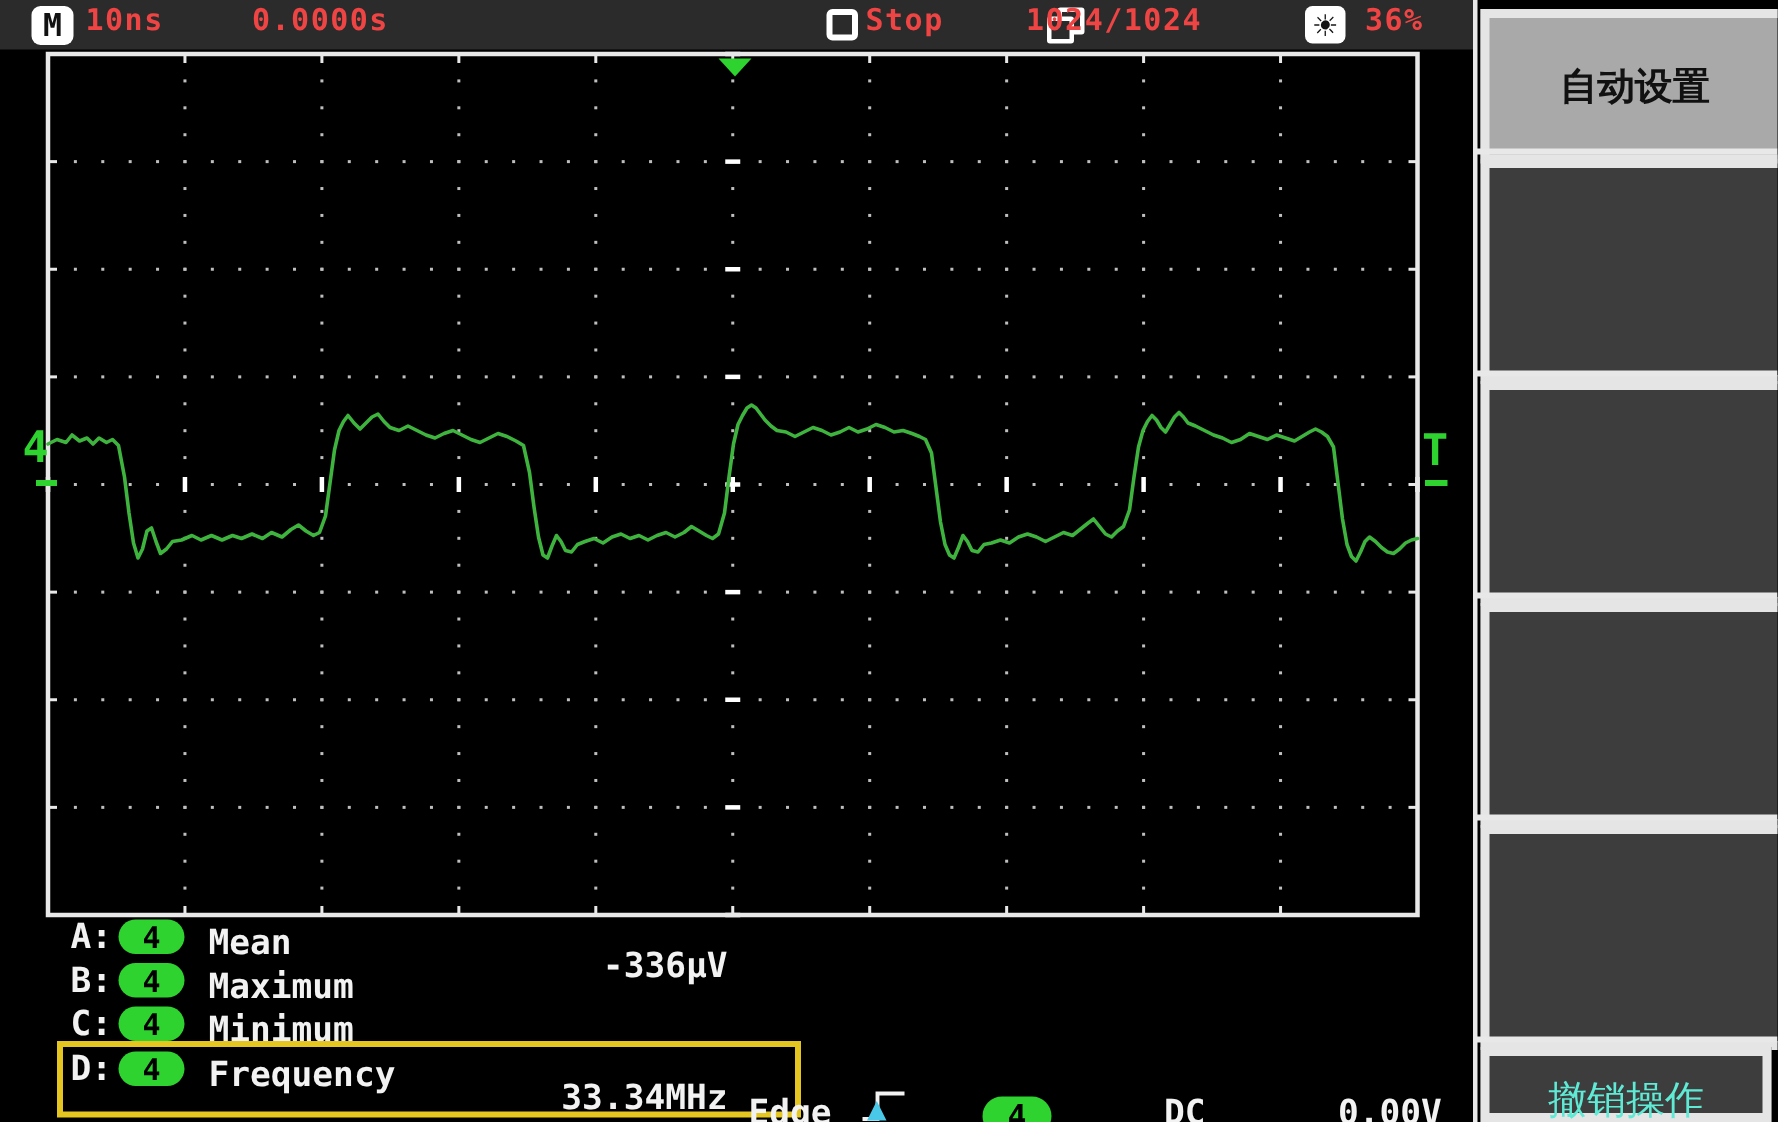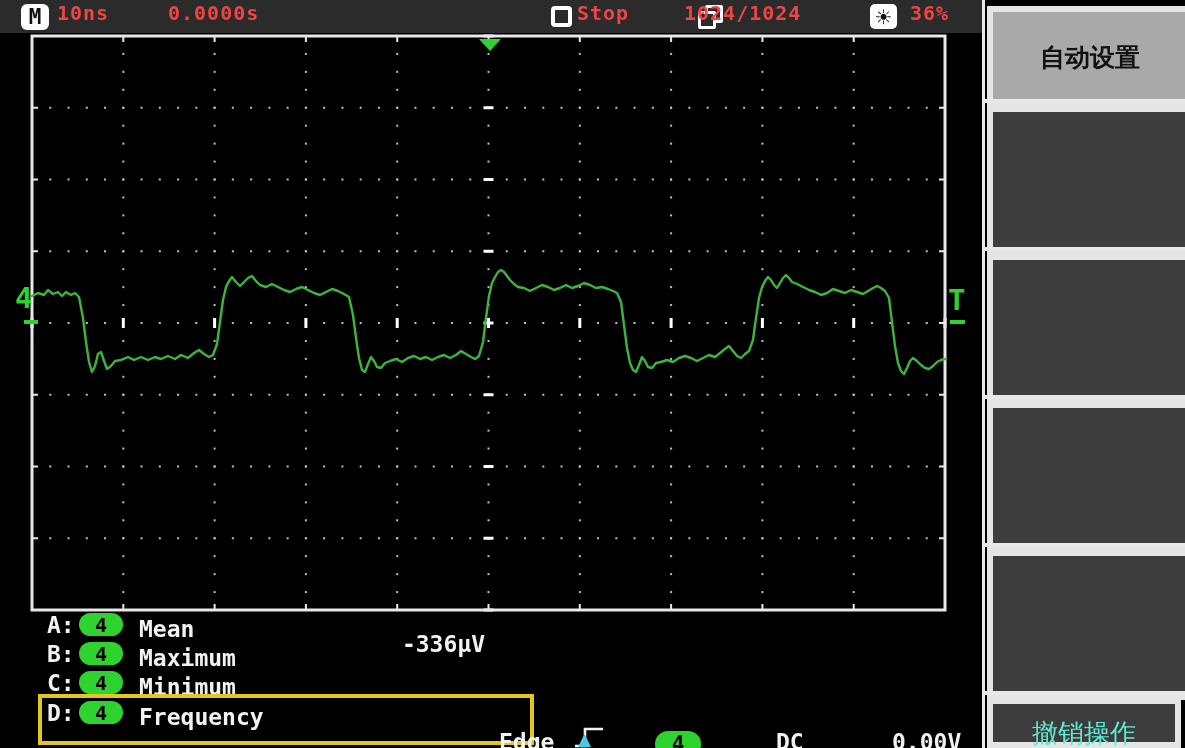--- a/index.html
+++ b/index.html
@@ -799,20 +799,21 @@
 </div>
 <div class="meas-row" style="top:670px">
   <span class="meas-slot">C:</span>
   <span class="ch-badge">4</span>
   <span class="meas-label">Minimum</span>
 </div>
 <div class="meas-row" style="top:700px">
   <span class="meas-slot">D:</span>
   <span class="ch-badge">4</span>
   <span class="meas-label">Frequency</span>
+  <span class="meas-value">33.34MHz</span>
 </div>
 <div id="hl-box" class="abs"></div>
 
 <span class="trig-text" style="left:499px">Edge</span>
 <svg class="abs" style="left:572px;top:725px" width="34" height="23">
   <path d="M3,21 L13,21 L13,4 L31,4" fill="none" stroke="#f2f2f2" stroke-width="2.6"></path>
   <polygon points="6,22 19,22 12.5,9" fill="#49c8e8"></polygon>
 </svg>
 <span class="trig-badge">4</span>
 <span class="trig-text" style="left:776px">DC</span>

